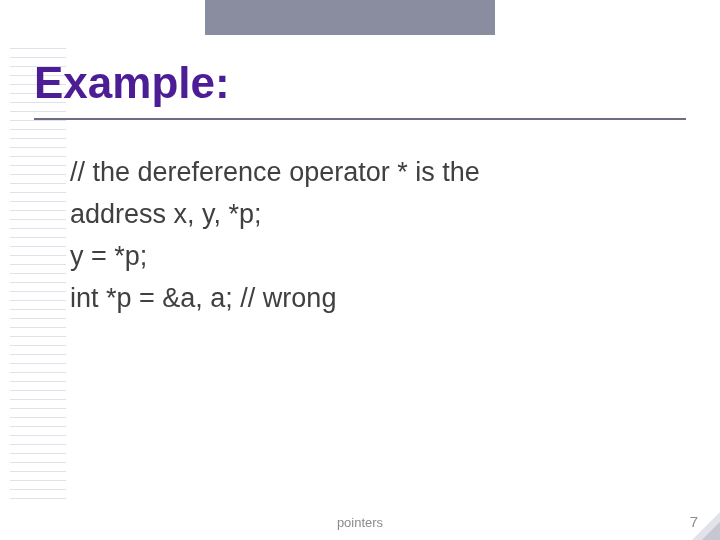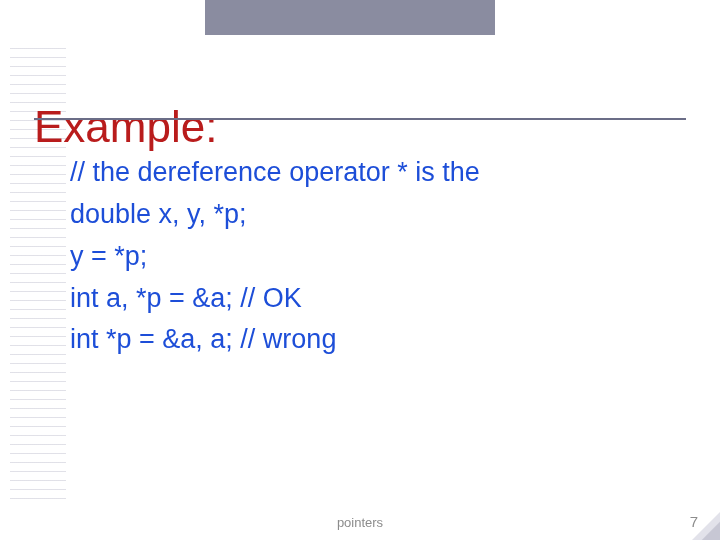--- a/index.html
+++ b/index.html
@@ -40,38 +40,37 @@
         #d9d9e2 8px,
         #d9d9e2 9px
       );
     opacity: 0.8;
   }
   .title {
     position: absolute;
     left: 34px;
     top: 58px;
     font-size: 44px;
-    color: #b91c1c;
-    font-weight: 400;
-    margin-top: 44px;
+    color: #4c1d95;
+    font-weight: 700;
   }
   .title-underline {
     position: absolute;
     left: 34px;
     top: 118px;
     width: 652px;
     height: 2px;
     background: #6b6d87;
   }
   .body {
     position: absolute;
     left: 70px;
     top: 152px;
     width: 600px;
-    color: #1d4ed8;
+    color: #404040;
     font-size: 27px;
     line-height: 1.55;
   }
   .body .line {
     white-space: nowrap;
   }
   .line5-wrap {
     display: flex;
   }
   .line5-left {
@@ -129,24 +128,23 @@
 
 <div class="slide">
   <div class="top-box"></div>
   <div class="notebook-lines"></div>
 
   <div class="title">Example:</div>
   <div class="title-underline"></div>
 
   <div class="body">
     <div class="line">// the dereference operator * is the</div>
-    <div class="line">double x, y, *p;</div>
+    <div class="line">address x, y, *p;</div>
     <div class="line line5-wrap">
       <span class="line5-left">y = *p;</span>
     </div>
-    <div class="line">int a, *p = &amp;a; // OK</div>
     <div class="line">int *p = &amp;a, a; // wrong</div>
   </div>
 
   <div class="footer-center">pointers</div>
   <div class="footer-right">7</div>
   <div class="corner"></div>
 </div>
 
 </body></html>

